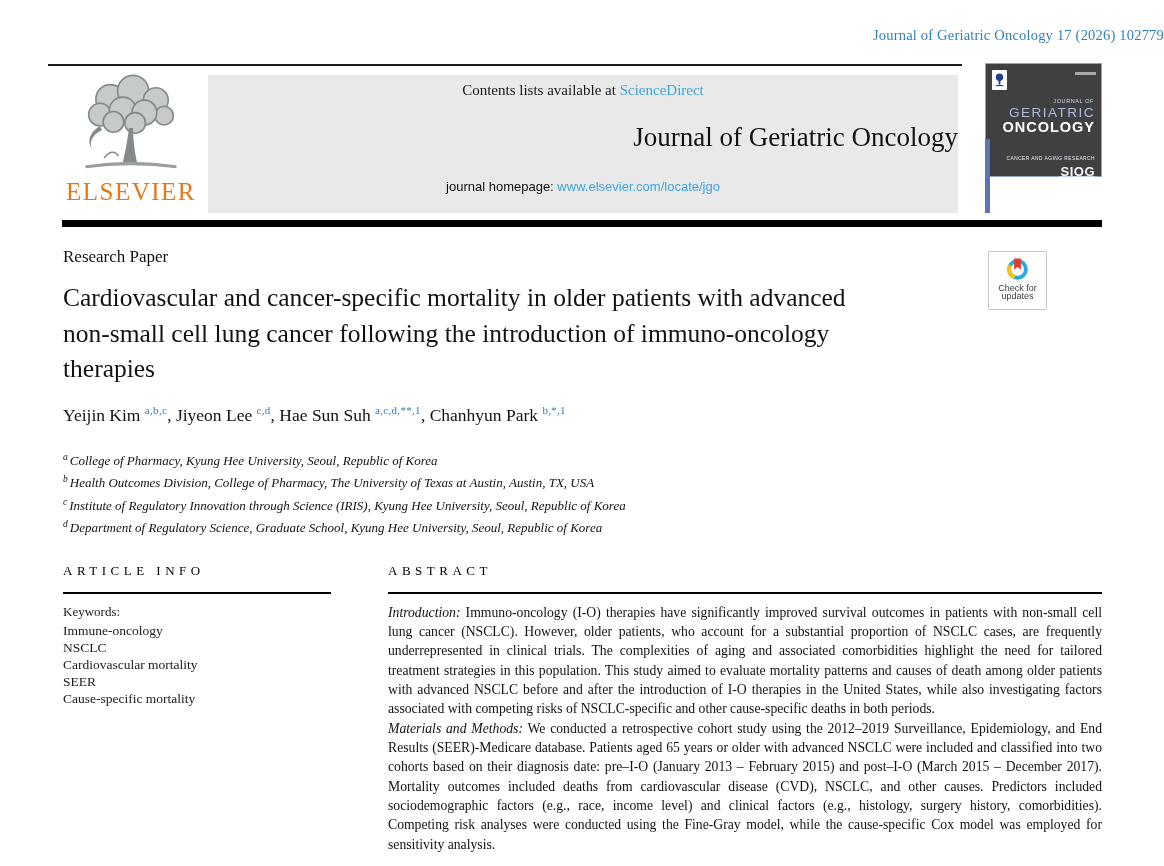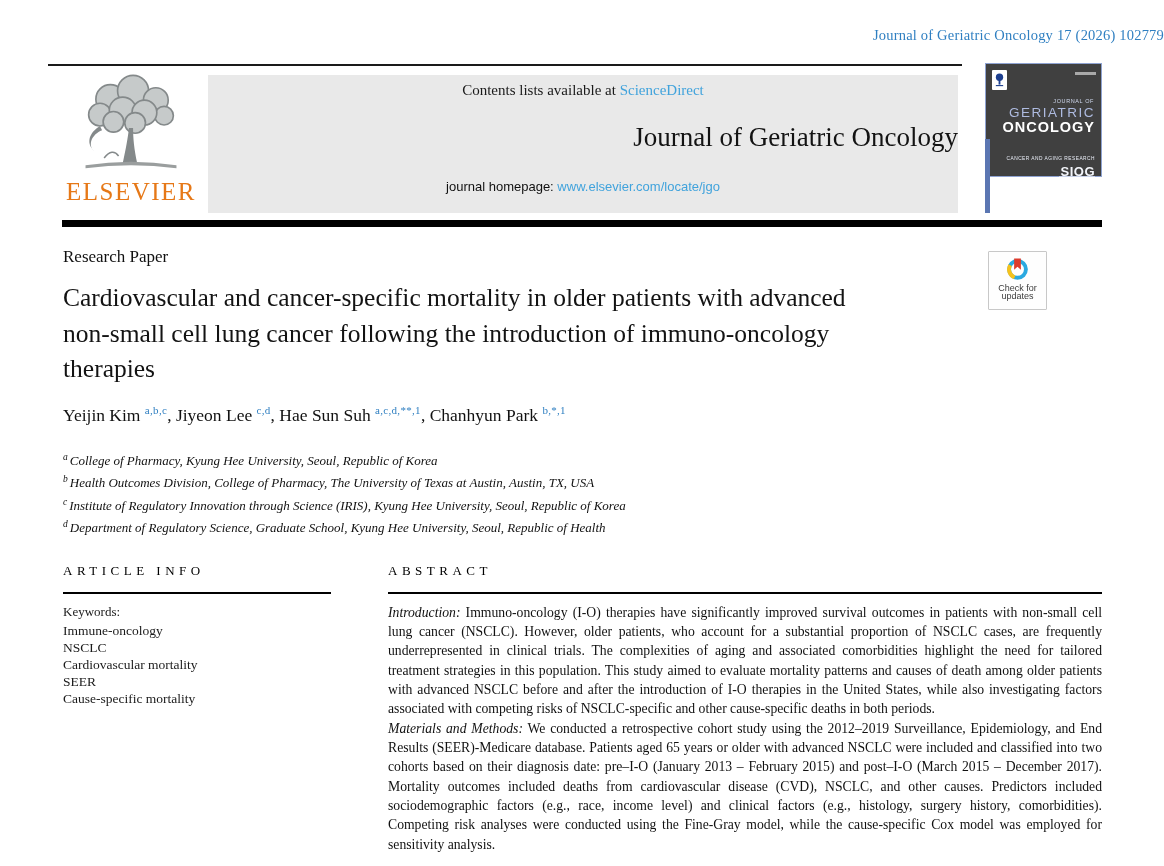--- a/index.html
+++ b/index.html
@@ -137,21 +137,21 @@
   <div class="title">Cardiovascular and cancer-specific mortality in older patients with advanced non-small cell lung cancer following the introduction of immuno-oncology therapies</div>
 
   <div class="authors">
     <span><span>Yeijin Kim</span> <sup>a,b,c</sup><span>, </span></span><span><span>Jiyeon Lee</span> <sup>c,d</sup><span>, </span></span><span><span>Hae Sun Suh</span> <sup>a,c,d,**,1</sup><span>, </span></span><span><span>Chanhyun Park</span> <sup>b,*,1</sup><span></span></span>
   </div>
 
   <div class="affiliations">
     <div><sup>a</sup><span>College of Pharmacy, Kyung Hee University, Seoul, Republic of Korea</span></div>
     <div><sup>b</sup><span>Health Outcomes Division, College of Pharmacy, The University of Texas at Austin, Austin, TX, USA</span></div>
     <div><sup>c</sup><span>Institute of Regulatory Innovation through Science (IRIS), Kyung Hee University, Seoul, Republic of Korea</span></div>
-    <div><sup>d</sup><span>Department of Regulatory Science, Graduate School, Kyung Hee University, Seoul, Republic of Health</span></div>
+    <div><sup>d</sup><span>Department of Regulatory Science, Graduate School, Kyung Hee University, Seoul, Republic of Korea</span></div>
   </div>
 
   <div class="info-col">
     <div class="section-heading">ARTICLE INFO</div>
     <div class="heading-rule"></div>
     <div class="keywords-label">Keywords:</div>
     <div class="keywords">
       <div>Immune-oncology</div>
       <div>NSCLC</div>
       <div>Cardiovascular mortality</div>

